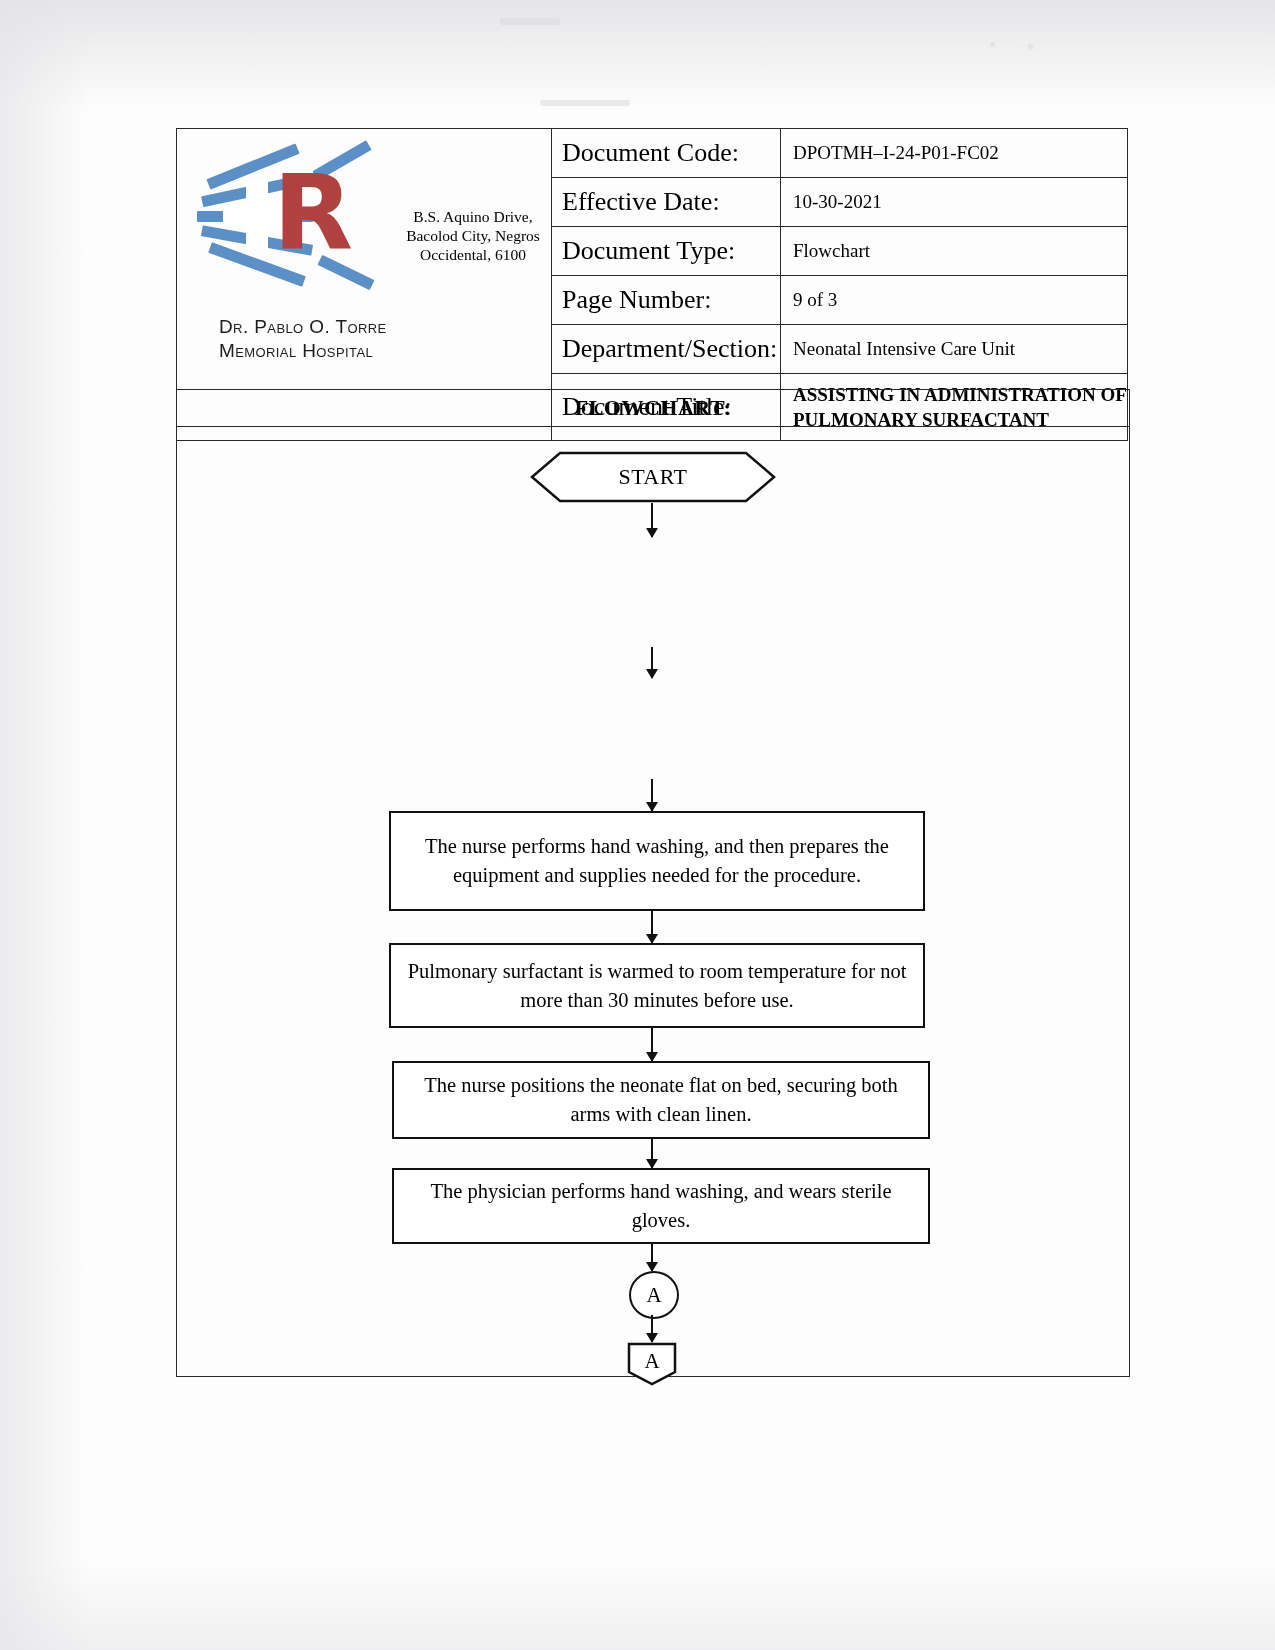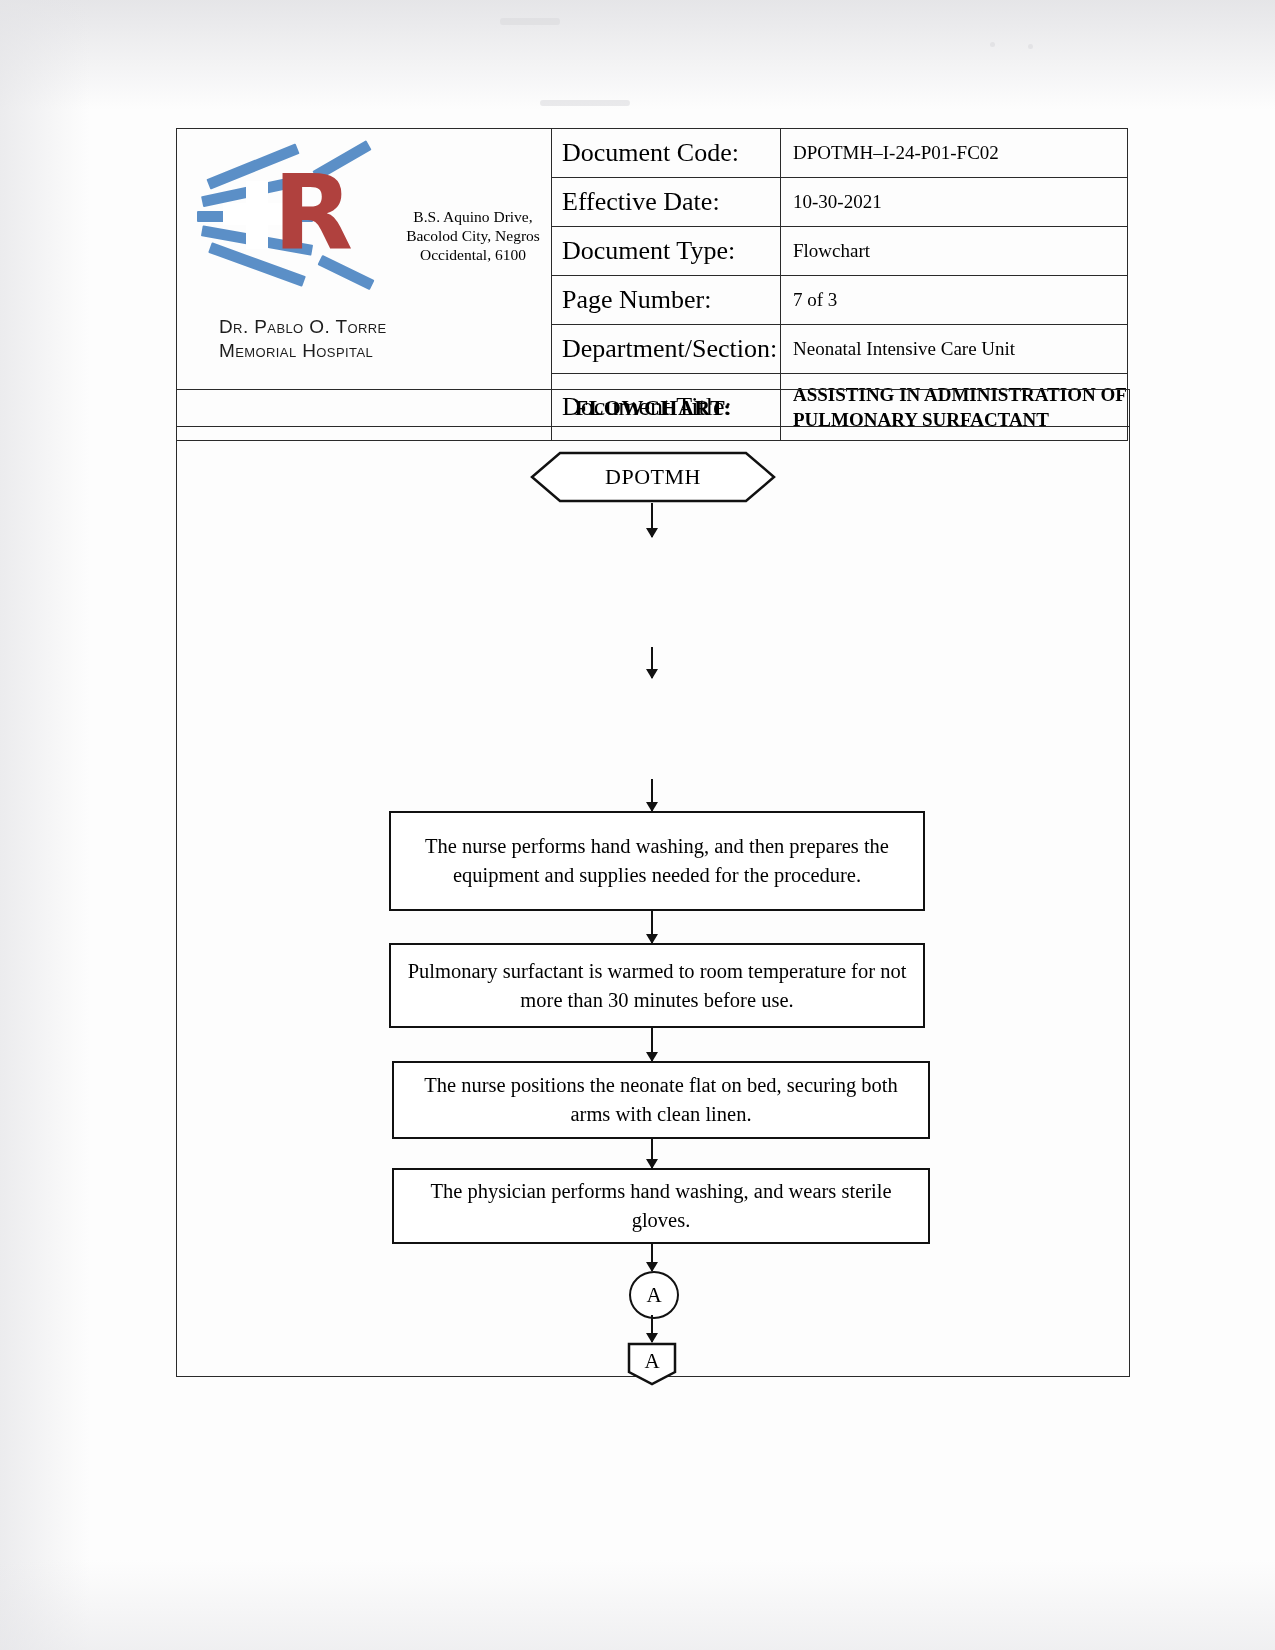--- a/index.html
+++ b/index.html
@@ -289,42 +289,42 @@
     <tr>
       <td class="lbl-cell">Effective Date:</td>
       <td class="val-cell">10-30-2021</td>
     </tr>
     <tr>
       <td class="lbl-cell">Document Type:</td>
       <td class="val-cell">Flowchart</td>
     </tr>
     <tr>
       <td class="lbl-cell">Page Number:</td>
-      <td class="val-cell">7 of 3</td>
+      <td class="val-cell">9 of 3</td>
     </tr>
     <tr>
       <td class="lbl-cell">Department/Section:</td>
       <td class="val-cell">Neonatal Intensive Care Unit</td>
     </tr>
     <tr>
       <td class="lbl-cell">Document Title:</td>
       <td class="val-cell title-val">ASSISTING IN ADMINISTRATION OF PULMONARY SURFACTANT</td>
     </tr>
   </tbody>
     </table>
 
   <div class="fc-outer">
     <div class="fc-title">FLOWCHART:</div>
     <div class="fc-body">
 
       <div class="terminator" style="top:24px;">
         <svg width="246" height="52" viewBox="0 0 246 52">
           <polygon points="30,2 216,2 244,26 216,50 30,50 2,26" fill="#fff" stroke="#111" stroke-width="2.5"></polygon>
         </svg>
-        <div class="term-label">DPOTMH</div>
+        <div class="term-label">START</div>
       </div>
       <div class="arrow" style="top:76px; height:34px;"></div>
 
       <div class="arrow" style="top:220px; height:31px;"></div>
 
       <div class="arrow" style="top:352px; height:32px;"></div>
 
       <div class="node" style="left:212px; top:384px; width:536px; height:100px;">
         <span>The nurse performs hand washing, and then prepares the equipment and supplies needed for the procedure.</span>
       </div>

